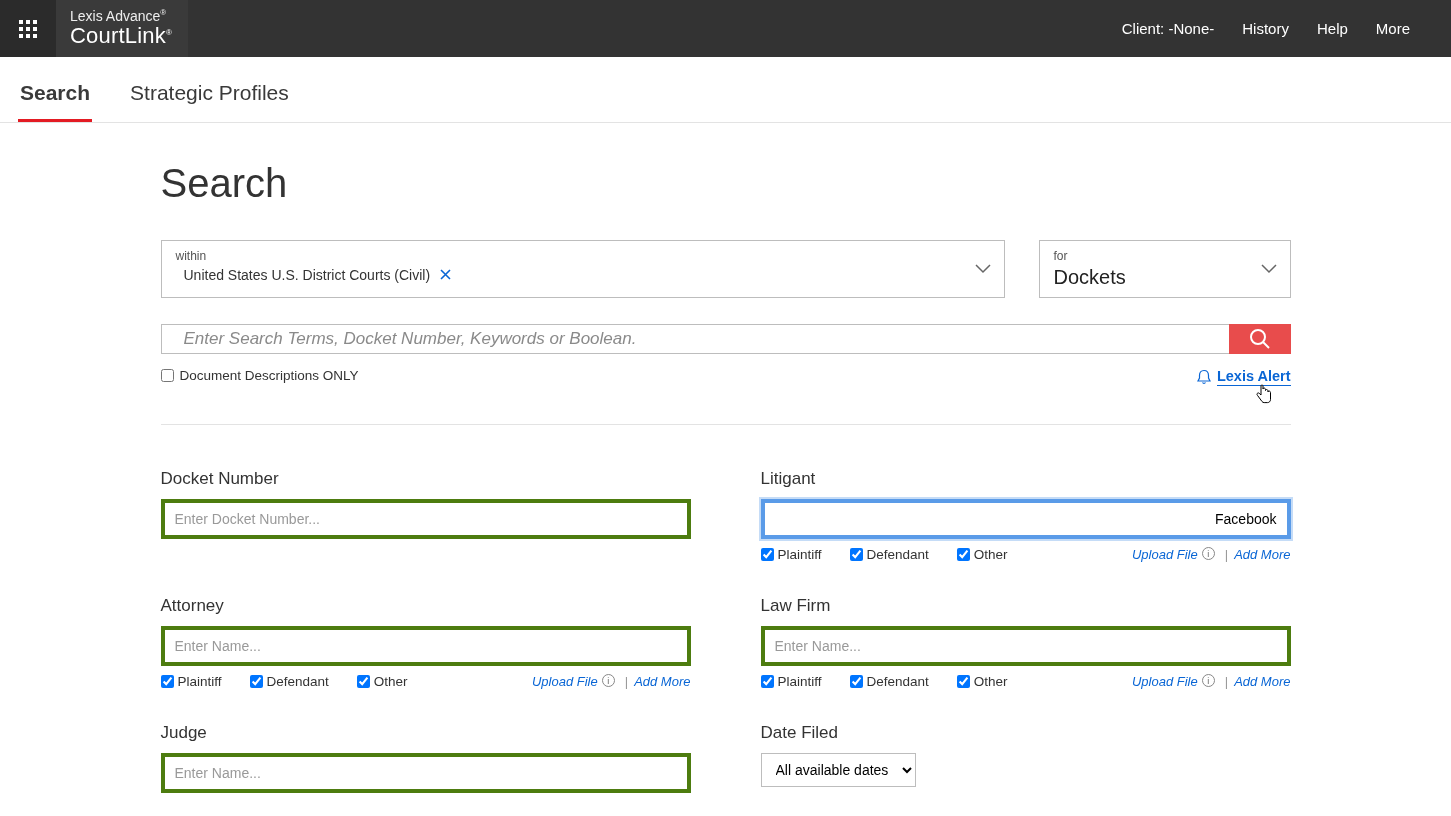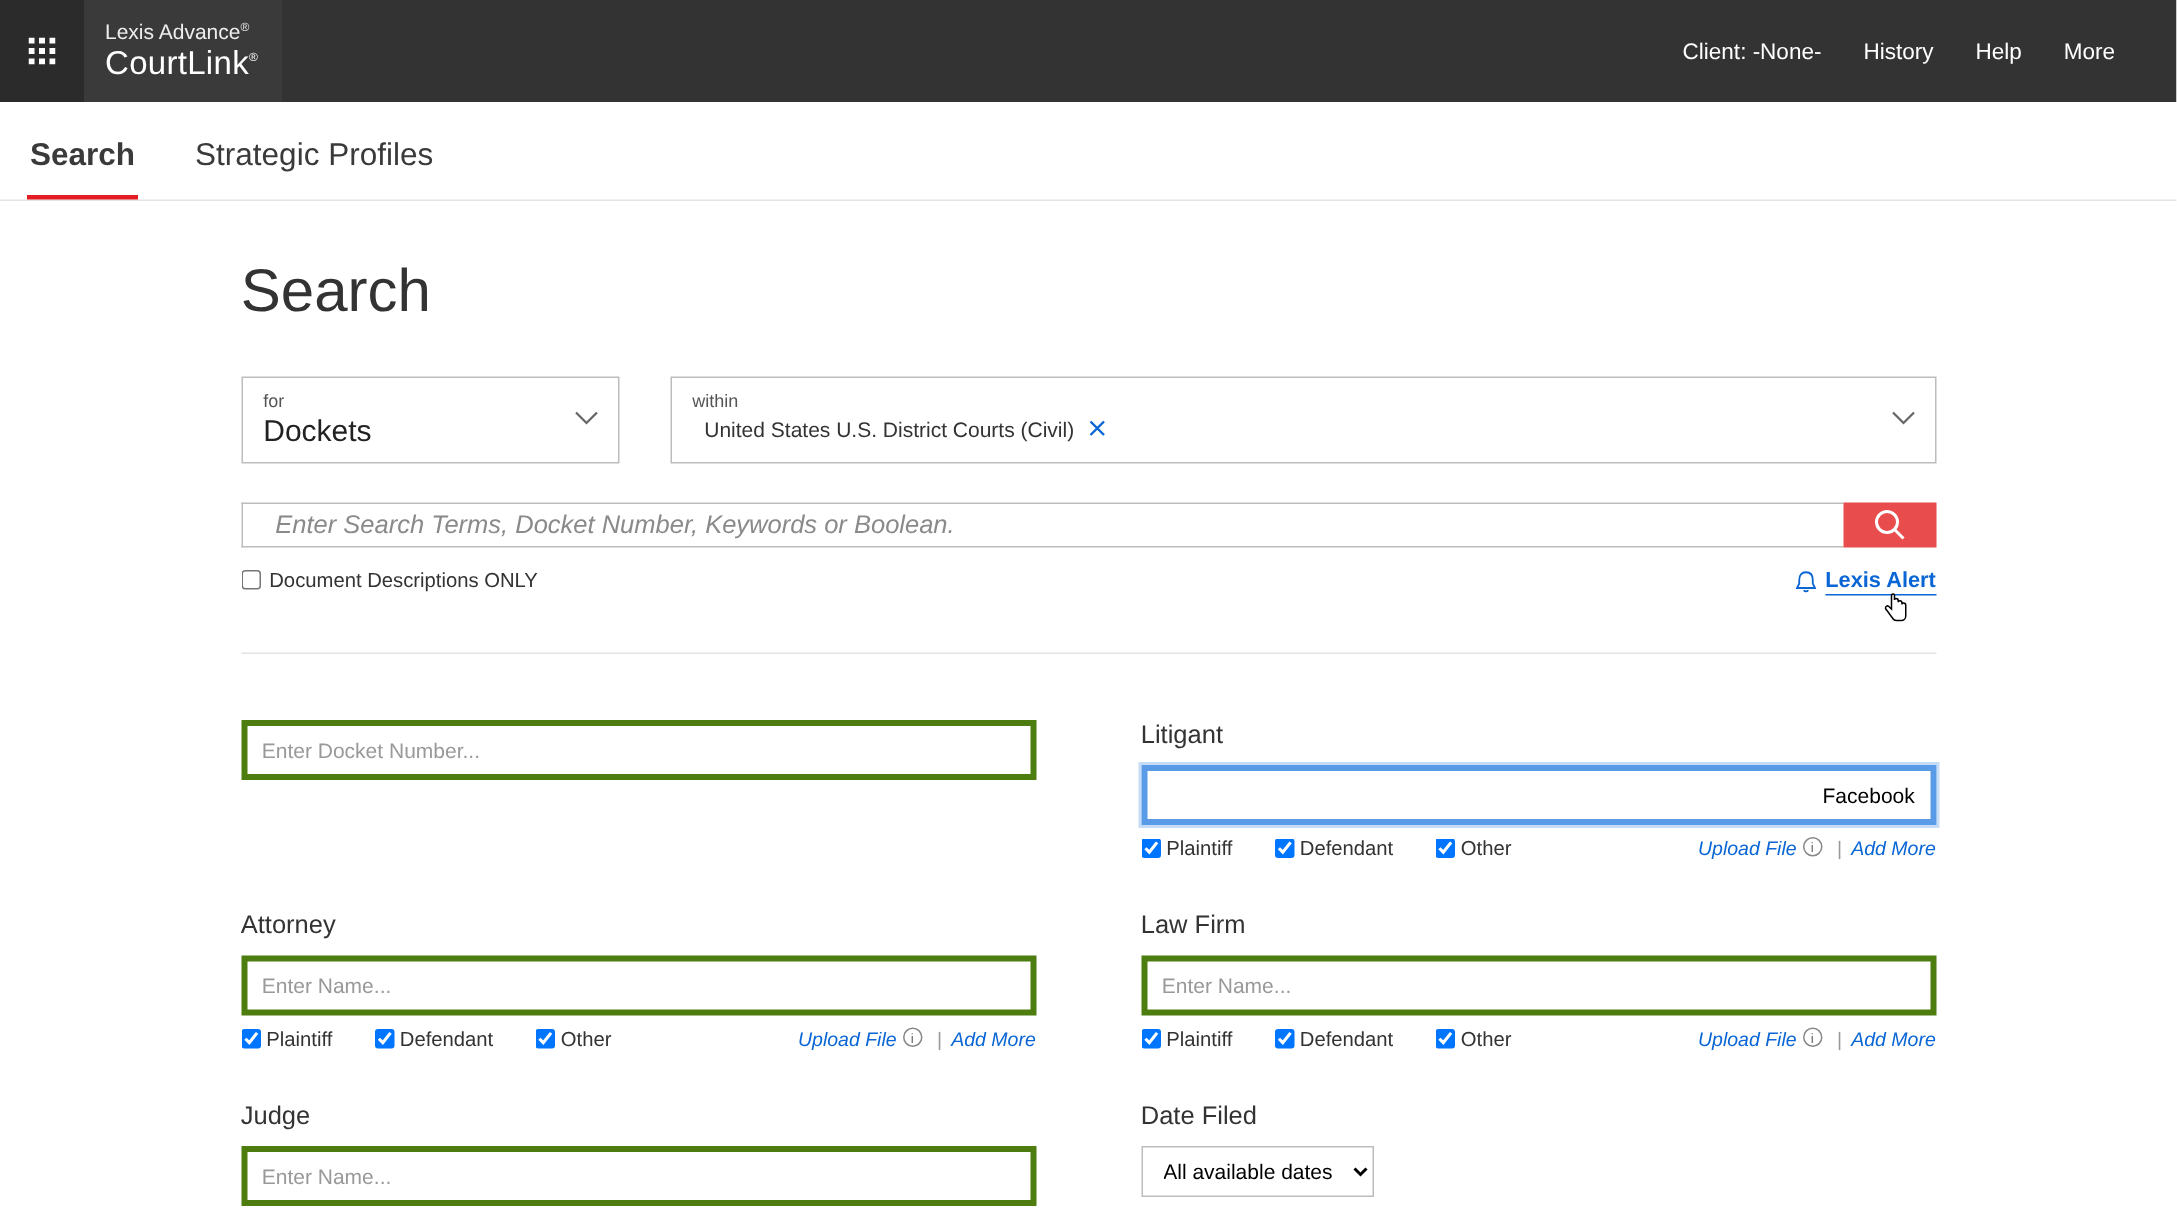--- a/index.html
+++ b/index.html
@@ -4,21 +4,21 @@
 <style>
   * { box-sizing: border-box; margin: 0; padding: 0; }
   body {
     font-family: "Segoe UI", "Helvetica Neue", Arial, sans-serif;
     background: #fff;
     color: #222;
     width: 1451px;
   }
   .topbar {
     background: #333333;
-    height: 68px;
+    height: 57px;
     display: flex;
     align-items: stretch;
     color: #fff;
   }
   .app-grid {
     width: 56px;
     display: flex;
     align-items: center;
     justify-content: center;
     background: #2b2b2b;
@@ -237,39 +237,39 @@
 
 <div class="subnav">
   <div class="subnav-tab active">Search</div>
   <div class="subnav-tab">Strategic Profiles</div>
 </div>
 
 <div class="container">
   <h1 class="page-title">Search</h1>
 
   <div class="top-selectors">
-    <div class="sel-box sel-for">
-      <div class="sel-label">for</div>
-      <div class="sel-value">Dockets</div>
-      <span class="sel-caret">
-        <svg width="18" height="12" viewBox="0 0 18 12">
-            <path d="M2 3 L9 10 L16 3" stroke="#666" stroke-width="1.5" fill="none"></path>
-          </svg>
-      </span>
-    </div>
     <div class="sel-box sel-within">
       <div class="sel-label">within</div>
       <div class="chip-row">
         <span class="chip-text">United States U.S. District Courts (Civil)</span>
         <span class="chip-x">
           <svg width="11" height="11" viewBox="0 0 11 11">
               <path d="M1 1 L10 10 M10 1 L1 10" stroke="#0a66d5" stroke-width="1.6"></path>
             </svg>
         </span>
       </div>
+      <span class="sel-caret">
+        <svg width="18" height="12" viewBox="0 0 18 12">
+            <path d="M2 3 L9 10 L16 3" stroke="#666" stroke-width="1.5" fill="none"></path>
+          </svg>
+      </span>
+    </div>
+    <div class="sel-box sel-for">
+      <div class="sel-label">for</div>
+      <div class="sel-value">Dockets</div>
       <span class="sel-caret">
         <svg width="18" height="12" viewBox="0 0 18 12">
             <path d="M2 3 L9 10 L16 3" stroke="#666" stroke-width="1.5" fill="none"></path>
           </svg>
       </span>
     </div>
   </div>
 
   <div class="searchbar-row">
     <input class="search-input" type="text" placeholder="Enter Search Terms, Docket Number, Keywords or Boolean." style="">
@@ -298,20 +298,21 @@
         </svg>
       </span>
     </a>
   </div>
 
   <hr class="divider">
 
   <div class="fields-grid">
 
     <div class="field-block">
+      <div class="field-label">Docket Number</div>
       <input class="text-input" type="text" placeholder="Enter Docket Number..." style="">
     </div>
 
     <div class="field-block">
       <div class="field-label">Litigant</div>
       <input class="text-input focused" type="text" value="Facebook" style="">
       <div class="checks-row">
         <label class="chk">
             <input type="checkbox" checked="" style="">
             <span>Plaintiff</span>

